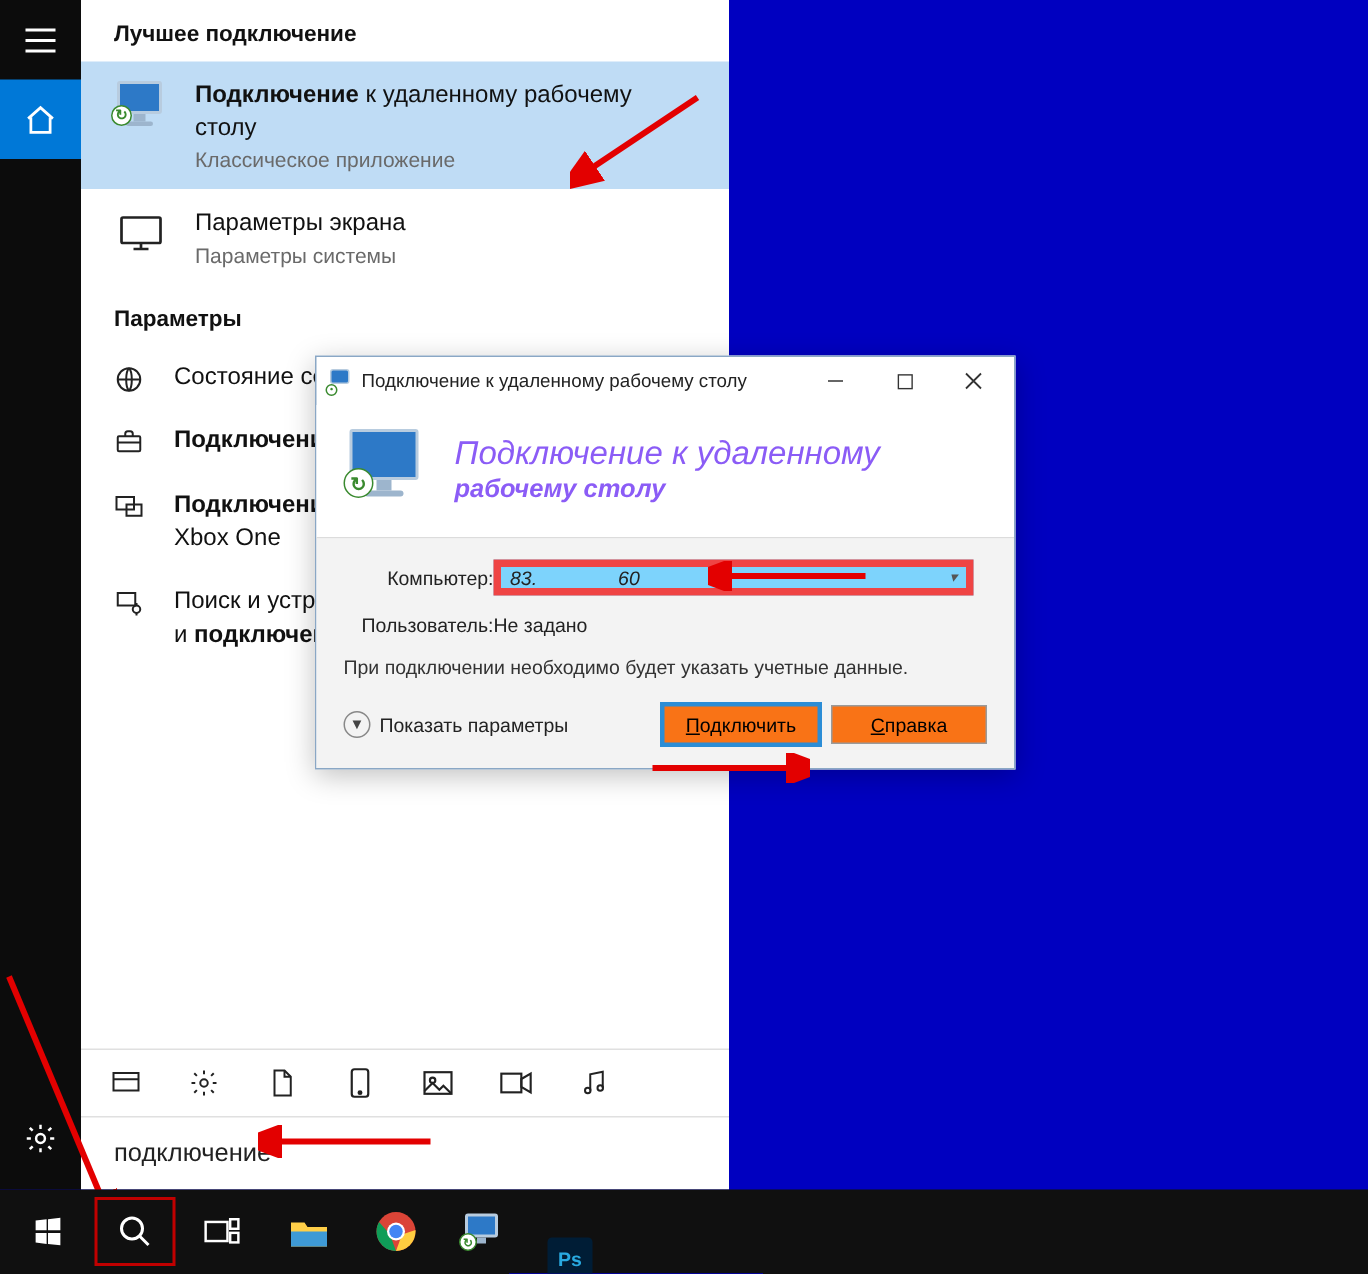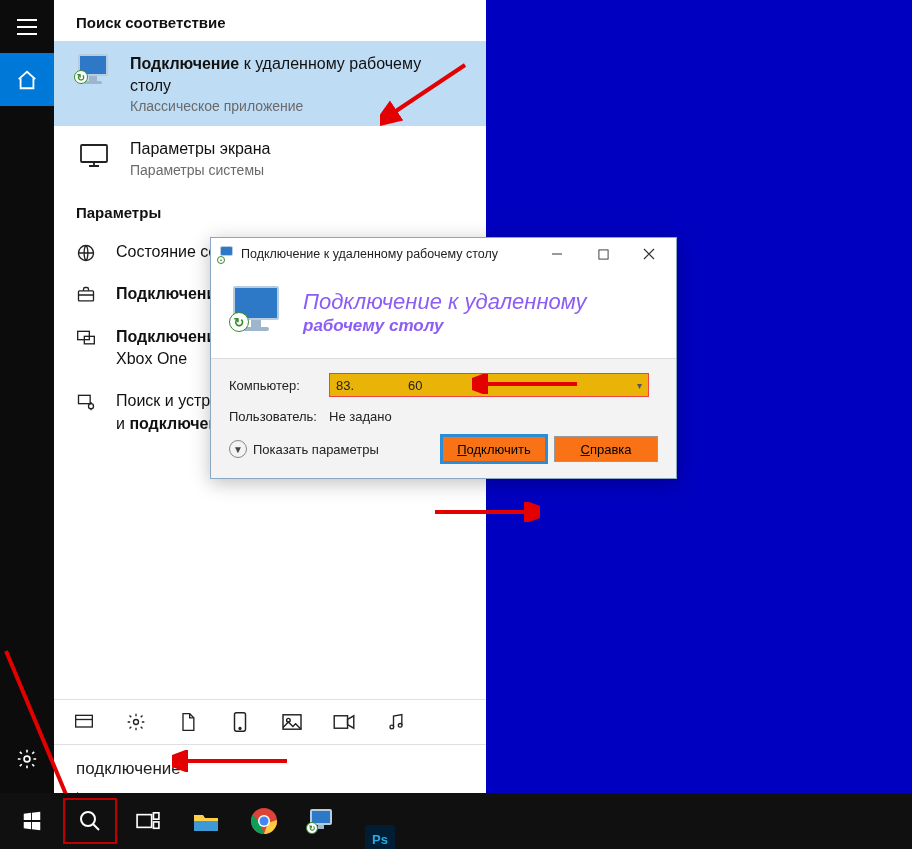--- a/index.html
+++ b/index.html
@@ -85,25 +85,25 @@
   .win-btn { width: 46px; height: 30px; display:flex; align-items:center; justify-content:center; color:#333; cursor:pointer; }
   .rdp-banner {
     background: #fff; padding: 14px 18px 18px; display: flex; align-items: center; gap: 18px;
     border-bottom: 1px solid #dcdcdc;
   }
   .rdp-banner .big-icon { width: 56px; height: 56px; flex:0 0 56px; }
   .rdp-banner .btxt { color: #8b5cf6; font-size: 22px; line-height: 1.25; font-style: italic; }
   .rdp-banner .btxt .l2 { font-weight: 700; font-size: 17px; }
 
   .rdp-body { background: #f3f3f3; padding: 14px 18px 16px; font-size: 13px; color: #222; }
-  .form-row { display: flex; align-items: center; margin-bottom: 12px; }
+  .form-row { display: flex; align-items: center; margin-bottom: 12px; text-align: right; }
   .form-row label { width: 100px; }
   .combo {
-    flex: 1; max-width: 320px; height: 24px; border: 1px solid #ef4444; background: #eab308;
-    display: flex; align-items: center; padding: 0 6px; font-size: 13px; position: relative;
+    flex: 1; max-width: 320px; height: 24px; border: 5px solid #ef4444; background: #7dd3fc;
+    display: flex; align-items: center; padding: 0 6px; font-size: 13px; position: relative; font-style: italic;
   }
   .combo .caret { position: absolute; right: 6px; color: #555; font-size: 10px; }
   .note { color: #333; margin: 6px 0 16px; line-height: 1.4; }
 
   .rdp-footer { display: flex; align-items: center; }
   .expand { display: flex; align-items: center; gap: 6px; font-size: 13px; cursor: pointer; }
   .expand .circ {
     width: 18px; height: 18px; border: 1px solid #888; border-radius: 50%;
     display:flex; align-items:center; justify-content:center; font-size:10px; color:#444;
   }
@@ -149,21 +149,21 @@
     <div class="rail-btn">
       <svg width="22" height="22" viewBox="0 0 24 24" fill="none" stroke="#fff" stroke-width="1.8">
         <circle cx="12" cy="12" r="3.2"></circle>
         <path d="M12 2v3M12 19v3M4.2 4.2l2.1 2.1M17.7 17.7l2.1 2.1M2 12h3M19 12h3M4.2 19.8l2.1-2.1M17.7 6.3l2.1-2.1"></path>
       </svg>
     </div>
   </div>
 </div>
 
 <div class="start-panel">
-  <div class="section-header">Поиск соответствие</div>
+  <div class="section-header">Лучшее подключение</div>
 
   <div class="result-item selected">
     <div class="result-icon">
       <div class="mon" style="width:36px;height:34px;">
         <div class="screen" style="left:2px;top:0;width:30px;height:22px;"></div>
         <div class="stand" style="left:13px;top:22px;width:8px;height:5px;"></div>
         <div class="stand" style="left:8px;top:27px;width:18px;height:3px;border-radius:2px;"></div>
         <div class="badge" style="left:-2px;bottom:4px;">↻</div>
       </div>
     </div>
@@ -336,20 +336,21 @@
       <label>Компьютер:</label>
       <div class="combo">
         <span><span>83.</span><span style="display:inline-block;width:54px;"></span><span>60</span></span>
         <span class="caret">▾</span>
       </div>
     </div>
     <div class="form-row">
       <label>Пользователь:</label>
       <span>Не задано</span>
     </div>
+    <div class="note">При подключении необходимо будет указать учетные данные.</div>
 
     <div class="rdp-footer">
       <div class="expand">
         <span class="circ">▼</span>
         <span>Показать параметры</span>
       </div>
       <div class="spacer"></div>
       <button class="wbtn primary"><u>П</u><span>одключить</span></button>
       <button class="wbtn"><u>С</u><span>правка</span></button>
     </div>

